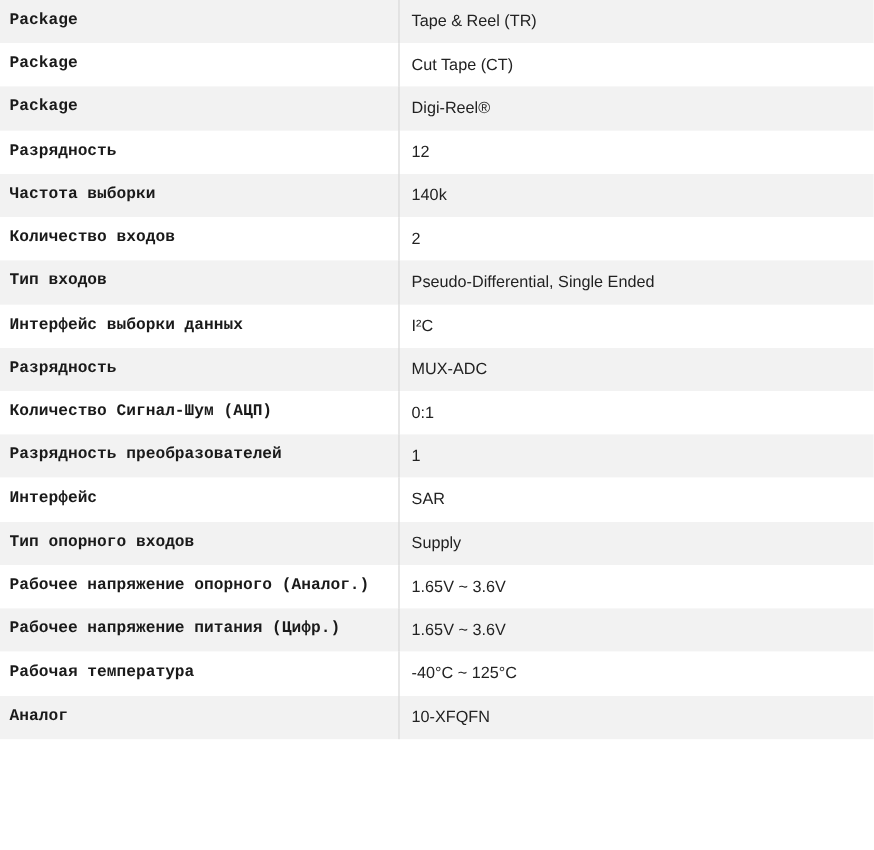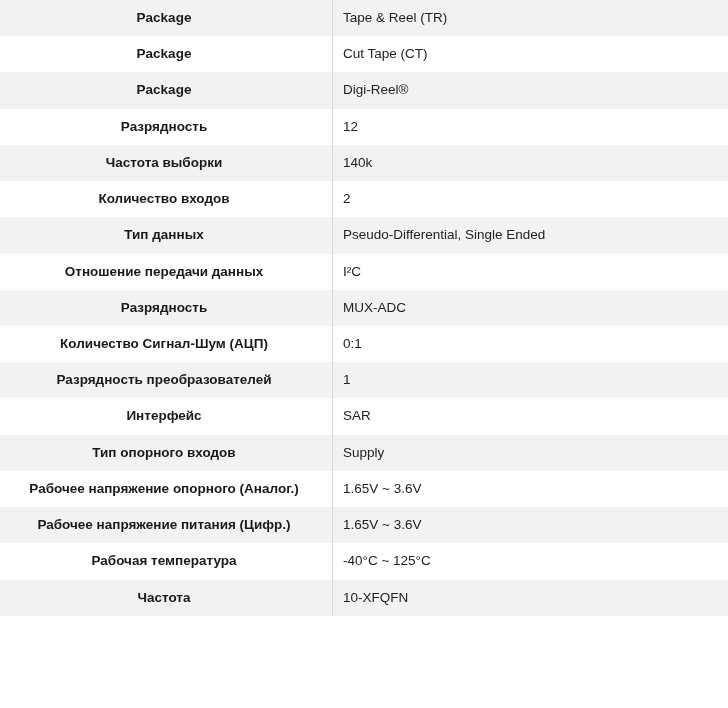--- a/index.html
+++ b/index.html
@@ -25,26 +25,27 @@
   .spec-table tr.alt {
     background: #f2f2f2;
   }
   .spec-table td {
     vertical-align: middle;
     padding: 0;
     border: none;
   }
   td.label {
     width: 312px;
-    text-align: center;
+    text-align: left;
     font-weight: bold;
     font-size: 13.5px;
     color: #1a1a1a;
     padding: 9px 12px 9px 8px;
     line-height: 1.35;
+    font-family: Liberation Mono, monospace;
   }
   td.value {
     width: 416px;
     text-align: left;
     font-size: 13.5px;
     color: #222222;
     padding: 9px 10px 9px 10px;
     line-height: 1.35;
     border-left: 1px solid #d8d8d8;
   }
@@ -72,25 +73,25 @@
     </tr>
     <tr class="alt">
       <td class="label">Частота выборки</td>
       <td class="value">140k</td>
     </tr>
     <tr>
       <td class="label">Количество входов</td>
       <td class="value">2</td>
     </tr>
     <tr class="alt">
-      <td class="label">Тип данных</td>
+      <td class="label">Тип входов</td>
       <td class="value">Pseudo-Differential, Single Ended</td>
     </tr>
     <tr>
-      <td class="label">Отношение передачи данных</td>
+      <td class="label">Интерфейс выборки данных</td>
       <td class="value">I²C</td>
     </tr>
     <tr class="alt">
       <td class="label">Разрядность</td>
       <td class="value">MUX-ADC</td>
     </tr>
     <tr>
       <td class="label">Количество Сигнал-Шум (АЦП)</td>
       <td class="value">0:1</td>
     </tr>
@@ -112,17 +113,17 @@
     </tr>
     <tr class="alt">
       <td class="label">Рабочее напряжение питания (Цифр.)</td>
       <td class="value">1.65V ~ 3.6V</td>
     </tr>
     <tr>
       <td class="label">Рабочая температура</td>
       <td class="value">-40°C ~ 125°C</td>
     </tr>
     <tr class="alt">
-      <td class="label">Частота</td>
+      <td class="label">Аналог</td>
       <td class="value">10-XFQFN</td>
     </tr>
   </tbody>
 </table>
 
 </body></html>

